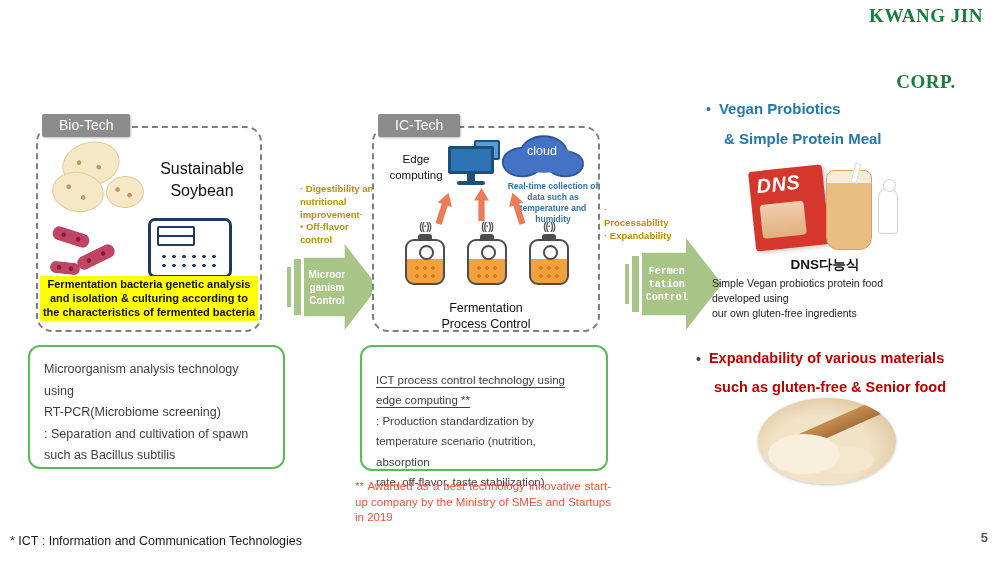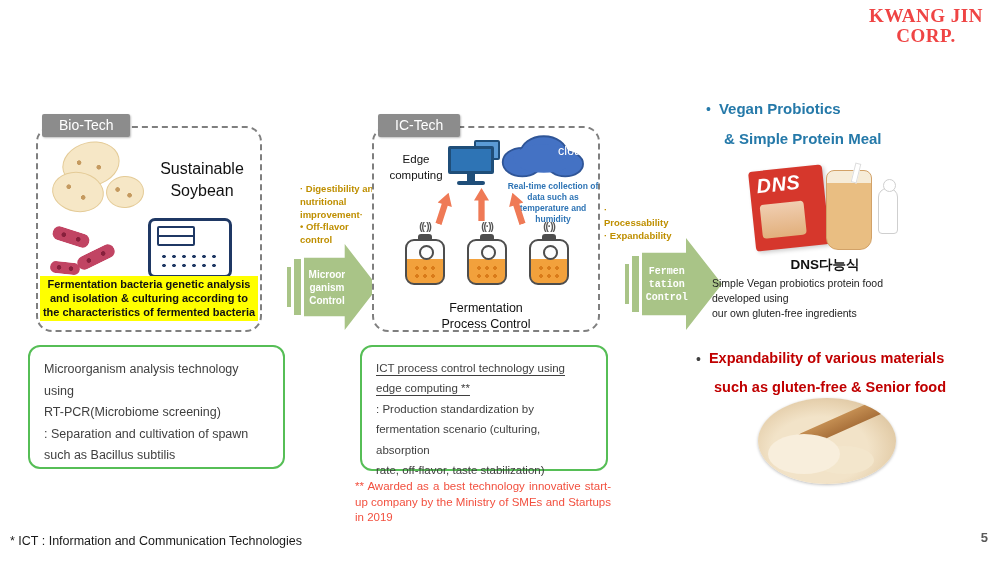--- a/index.html
+++ b/index.html
@@ -6,21 +6,21 @@
   * { margin:0; padding:0; box-sizing:border-box; }
   html,body { background:#e8e8e8; }
   body { font-family:"Liberation Sans", sans-serif; }
   .slide { position:relative; width:1000px; height:562px; background:#ffffff; overflow:hidden; margin:0 auto; }
 
   
   .header-bar { position:absolute; left:0; top:6px; width:1000px; height:38px; background:#C00F2D; }
   .header-title { position:absolute; left:15px; top:6px; color:#fff; font-size:21px; font-weight:bold; letter-spacing:0.3px; }
   .logo-box { position:absolute; right:0; top:0; width:148px; height:52px; background:#fff;
               display:flex; flex-direction:column; align-items:center; justify-content:center; }
-  .logo-line { font-family:"Liberation Serif", serif; font-weight:bold; color:#ef4444; font-size:19px; line-height:1.05; letter-spacing:0.5px; }
+  .logo-line { font-family:"Liberation Serif", serif; font-weight:bold; color:#15803d; font-size:19px; line-height:1.05; letter-spacing:0.5px;margin-top:46px; }
 
   
   .dashed-box { position:absolute; border:2px dashed #7f7f7f; border-radius:16px; background:#fff; }
   .section-label { position:absolute; background:#8C8C8C; color:#fff; font-size:14px; padding:3px 17px 4px; border-radius:2px; box-shadow:1px 1px 2px rgba(0,0,0,.25); }
 
   
   .soybean { position:absolute; left:52px; top:140px; width:96px; height:78px; }
   .bean { position:absolute; background:#F6E7C6; border:1px solid #E4CB97; border-radius:50%;
           background-image:radial-gradient(circle at 30% 40%, #C59A5F 2px, transparent 2.6px),
                            radial-gradient(circle at 62% 62%, #C59A5F 2px, transparent 2.6px); }
@@ -52,21 +52,21 @@
   .stripe { background:#A9C487; }
   .stripe.s1 { width:4px; height:40px; }
   .stripe.s2 { width:7px; height:56px; }
   .garrow-body { position:relative; background:#A9C487; display:flex; flex-direction:column; justify-content:center;
                  clip-path:polygon(0 16%, 55% 16%, 55% 0, 100% 50%, 55% 100%, 55% 84%, 0 84%); }
   .garrow-body span { display:block; width:62%; text-align:center; color:#fff; font-weight:bold; font-size:10px; line-height:1.3; }
 
   
   .cloud-wrap { position:absolute; left:496px; top:130px; width:92px; height:50px; }
   .cloud-wrap svg { width:100%; height:100%; }
-  .cloud-label { position:absolute; left:0; top:14px; width:100%; text-align:right; color:#fff; font-size:12.5px; }
+  .cloud-label { position:absolute; left:0; top:14px; width:100%; text-align:center; color:#fff; font-size:12.5px; }
   .monitor { position:absolute; left:448px; top:140px; width:52px; height:48px; }
   .mon-screen2 { position:absolute; left:26px; top:0; width:26px; height:20px; border:2.5px solid #1F4E79; background:#5B9BD5; border-radius:2px; }
   .mon-screen { position:absolute; left:0; top:6px; width:46px; height:28px; border:3px solid #1F4E79; background:#2E74B5; border-radius:2px; }
   .mon-stand { position:absolute; left:19px; top:34px; width:8px; height:7px; background:#1F4E79; }
   .mon-base { position:absolute; left:9px; top:41px; width:28px; height:4px; background:#1F4E79; border-radius:2px; }
   .edge-caption { position:absolute; left:386px; top:152px; width:60px; text-align:center; font-size:11.5px; color:#111; line-height:1.35; }
   .realtime-note { position:absolute; left:506px; top:181px; width:94px; text-align:center; color:#2E74B5; font-weight:bold; font-size:8.5px; line-height:1.3; }
 
   .up-arrow { position:absolute; width:15px; height:33px; background:#EF7A56;
               clip-path:polygon(50% 0,100% 38%,71% 38%,71% 100%,29% 100%,29% 38%,0 38%); }
@@ -106,21 +106,21 @@
 
   .dough { position:absolute; left:758px; top:398px; width:138px; height:86px; border-radius:50%; overflow:hidden;
            background:radial-gradient(ellipse at 45% 60%, #F2E3C8 0 45%, #E7D2B0 65%, #CDB28A 100%); box-shadow:0 1px 3px rgba(0,0,0,.25); }
   .pin { position:absolute; left:34px; top:14px; width:116px; height:15px; border-radius:8px; transform:rotate(-24deg);
          background:linear-gradient(#C48E52, #A9713B); }
   .dough-blob { position:absolute; left:10px; bottom:10px; width:72px; height:40px; background:#F8EEDC; border-radius:50%; box-shadow:40px 6px 0 -6px #F3E6CC; }
 
   
   .green-box { position:absolute; border:2.5px solid #56BE56; border-radius:12px; background:#fff; color:#3F3F3F; }
   .green-box.one { left:28px; top:345px; width:257px; height:124px; padding:12px 14px; font-size:12.5px; line-height:1.72; }
-  .green-box.two { left:360px; top:345px; width:248px; height:126px; padding:11px 14px; font-size:11.5px; line-height:1.78; }
+  .green-box.two { left:360px; top:345px; width:248px; height:126px; padding:23px 14px; font-size:11.5px; line-height:1.78; }
   .underlined { text-decoration:underline; text-underline-offset:3px; }
 
   .award-note { position:absolute; left:355px; top:479px; width:256px; color:#F2503F; font-size:11.5px; line-height:1.35; text-align:justify; }
   .ict-note { position:absolute; left:10px; top:534px; font-size:12.5px; color:#1a1a1a; }
   .page-number { position:absolute; right:12px; top:530px; font-size:13px; font-weight:bold; color:#595959; }
 </style>
 </head>
 <body>
 
 <div class="slide">
@@ -274,21 +274,21 @@
   <div class="green-box one">
     <div>Microorganism analysis technology using</div>
     <div>RT-PCR(Microbiome screening)</div>
     <div>: Separation and cultivation of spawn</div>
     <div>such as Bacillus subtilis</div>
   </div>
 
   <div class="green-box two">
     <div><span class="underlined">ICT process control technology using edge computing **</span></div>
     <div>: Production standardization by</div>
-    <div>fermentation scenario (culturing, absorption</div>
+    <div>temperature scenario (nutrition, absorption</div>
     <div>rate, off-flavor, taste stabilization)</div>
   </div>
 
   <div class="award-note">** Awarded as a best technology innovative start-up company by the Ministry of SMEs and Startups in 2019</div>
   <div class="ict-note">* ICT : Information and Communication Technologies</div>
   <div class="page-number">5</div>
 
 </div>
 
 </body></html>

